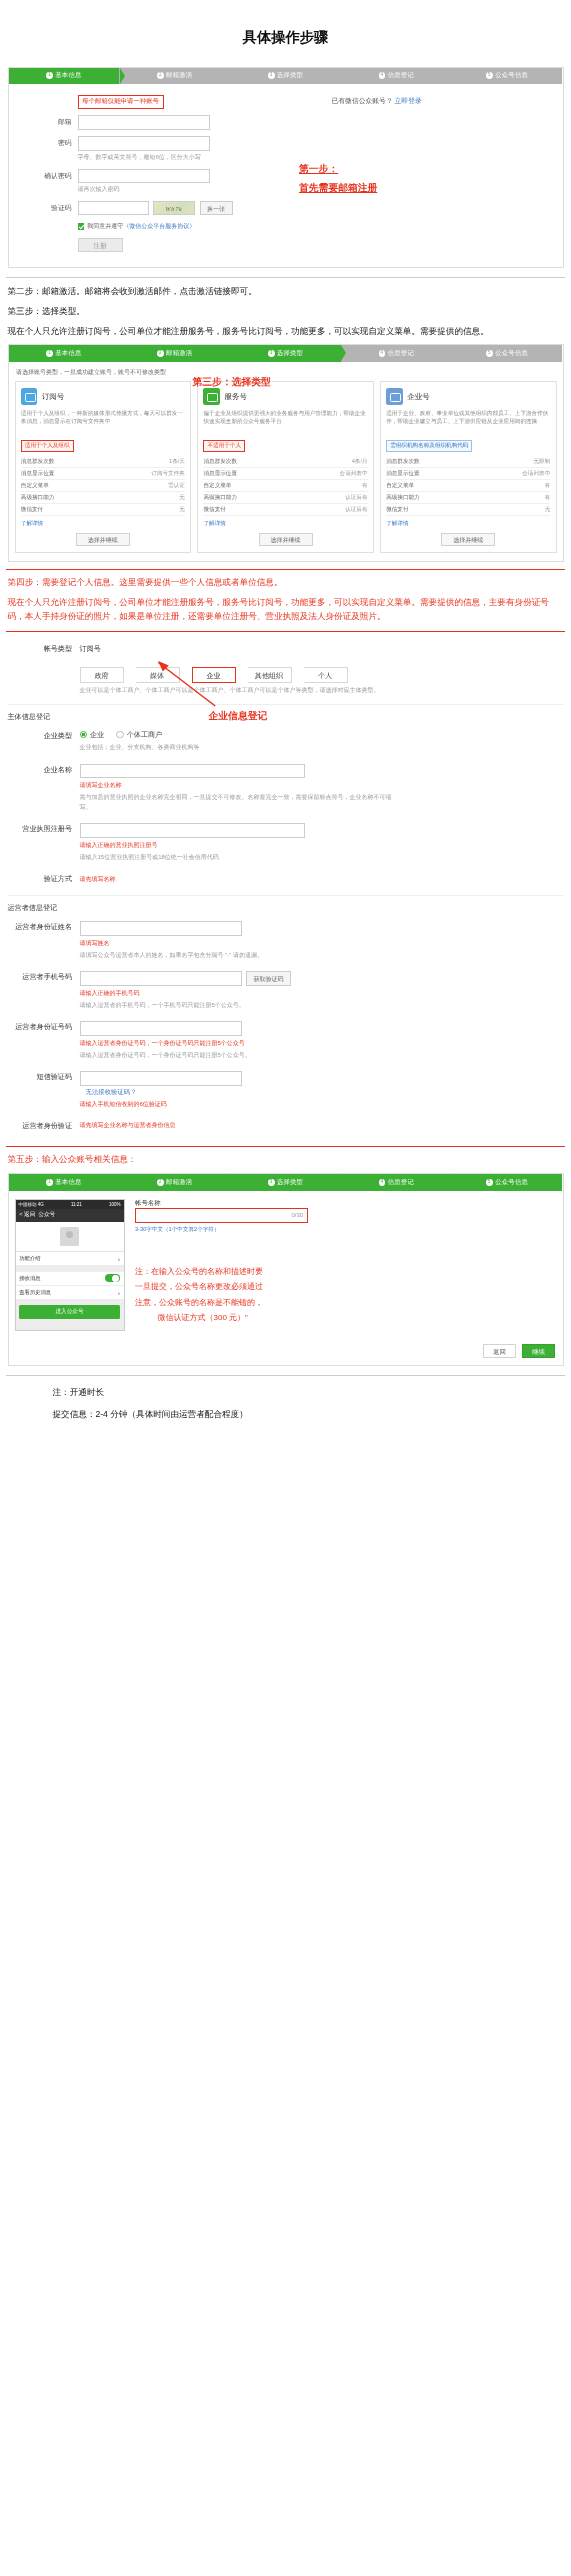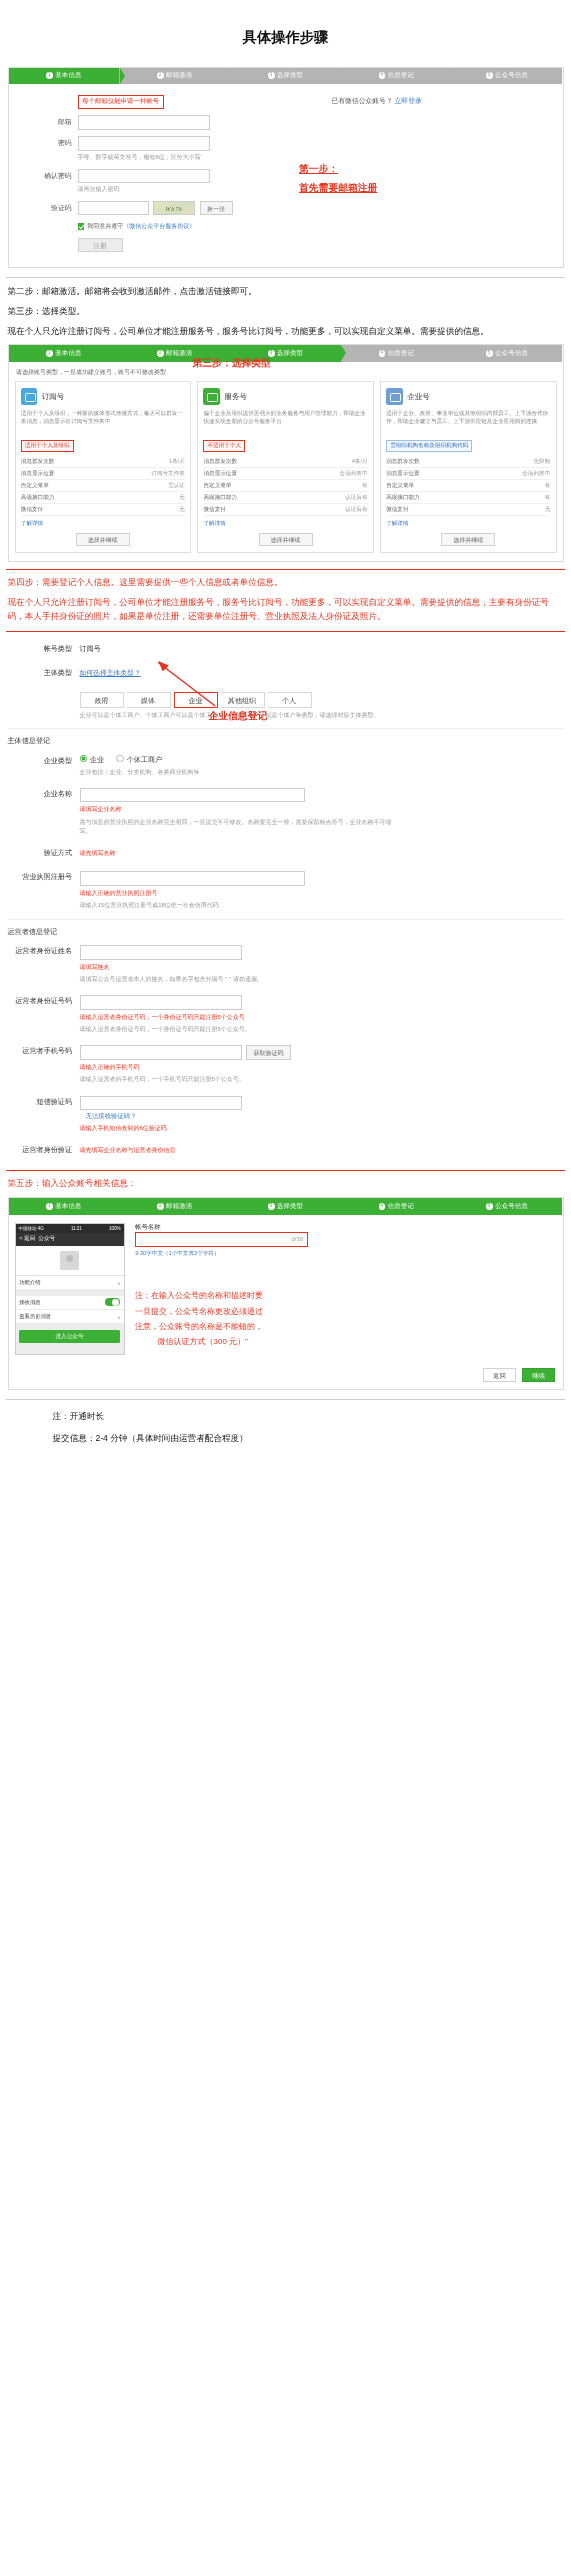--- a/index.html
+++ b/index.html
@@ -255,21 +255,21 @@
     border: 0.8px solid #ccc;
     background: #fff;
     font-size: 6.4px;
     color: #999;
     padding: 0 3px;
     line-height: 14.3px;
   }
   .ifinput.wide { width: 225px; }
   .ifhint { font-size: 6px; color: #999; line-height: 1.6; margin-top: 3px; max-width: 323px; }
   .ifhint.red { color: #e8321e; }
-  .seg-row { display: flex; gap: 3px; }
+  .seg-row { display: flex; gap: 12px; }
   .seg {
     min-width: 44px;
     height: 16px;
     border: 0.8px solid #d8d8d8;
     border-left: none;
     background: #fff;
     font-size: 7.1px;
     color: #444;
     text-align: center;
     line-height: 16px;
@@ -663,45 +663,39 @@
             <td>微信支付</td>
             <td class="v">无</td>
           </tr>
         </tbody>
           </table>
         <div class="tc-more">了解详情</div>
         <div class="tc-btn">选择并继续</div>
       </div>
     </div>
 
-    <div class="anno" style="left:184px; top:9px;">第三步：选择类型</div>
+    <div class="anno" style="left:184px; top:28px;">第三步：选择类型</div>
   </div>
 
   <hr class="hr-red">
 
   <div class="step-note">第四步：需要登记个人信息。这里需要提供一些个人信息或者单位信息。</div>
   <div class="step-note">现在个人只允许注册订阅号，公司单位才能注册服务号，服务号比订阅号，功能更多，可以实现自定义菜单。需要提供的信息，主要有身份证号码，本人手持身份证的照片，如果是单位注册，还需要单位注册号、营业执照及法人身份证及照片。</div>
 
   <hr class="hr-red">
 
   <div class="info-form" style="position:relative;">
 
     <div class="ifrow">
       <div class="iflabel">帐号类型</div>
       <div class="ifctrl">
         <div class="ifvalue">订阅号</div>
       </div>
     </div>
 
-    <div class="ifrow">
-      <div class="iflabel">主体类型</div>
-      <div class="ifctrl">
-        <a href="#" class="iflink">如何选择主体类型？</a>
-      </div>
-    </div>
 
     <div class="ifrow">
       <div class="iflabel"></div>
       <div class="ifctrl">
         <div class="seg-row">
           <div class="seg">政府</div>
           <div class="seg">媒体</div>
           <div class="seg sel">企业</div>
           <div class="seg">其他组织</div>
           <div class="seg">个人</div>
@@ -726,64 +720,64 @@
     <div class="ifrow">
       <div class="iflabel">企业名称</div>
       <div class="ifctrl">
         <div class="ifinput wide"></div>
         <div class="ifhint red">请填写企业名称</div>
         <div class="ifhint">需与加盖的营业执照的企业名称完全相同，一旦提交不可修改。名称要完全一致，需要保留标点符号，企业名称不可缩写。</div>
       </div>
     </div>
 
     <div class="ifrow">
-      <div class="iflabel">验证方式</div>
-      <div class="ifctrl">
-        <div class="ifhint red" style="margin-top:1.5px;">请先填写名称</div>
-      </div>
-    </div>
-
-    <div class="ifrow">
       <div class="iflabel">营业执照注册号</div>
       <div class="ifctrl">
         <div class="ifinput wide"></div>
         <div class="ifhint red">请输入正确的营业执照注册号</div>
         <div class="ifhint">请输入15位营业执照注册号或18位统一社会信用代码</div>
       </div>
     </div>
 
+    <div class="ifrow">
+      <div class="iflabel">验证方式</div>
+      <div class="ifctrl">
+        <div class="ifhint red" style="margin-top:1.5px;">请先填写名称</div>
+      </div>
+    </div>
+
     <div class="sub-section-title">运营者信息登记</div>
 
     <div class="ifrow">
       <div class="iflabel">运营者身份证姓名</div>
       <div class="ifctrl">
         <div class="ifinput"></div>
         <div class="ifhint red">请填写姓名</div>
         <div class="ifhint">请填写公众号运营者本人的姓名，如果名字包含分隔号 "·" 请勿遗漏。</div>
       </div>
     </div>
 
     <div class="ifrow">
+      <div class="iflabel">运营者手机号码</div>
+      <div class="ifctrl">
+        <div style="display:flex; align-items:flex-start;">
+          <div class="ifinput"></div>
+          <div class="get-code-btn">获取验证码</div>
+        </div>
+        <div class="ifhint red">请输入正确的手机号码</div>
+        <div class="ifhint">请输入运营者的手机号码，一个手机号码只能注册5个公众号。</div>
+      </div>
+    </div>
+
+    <div class="ifrow">
       <div class="iflabel">运营者身份证号码</div>
       <div class="ifctrl">
         <div class="ifinput"></div>
         <div class="ifhint red">请输入运营者身份证号码，一个身份证号码只能注册5个公众号</div>
         <div class="ifhint">请输入运营者身份证号码，一个身份证号码只能注册5个公众号。</div>
-      </div>
-    </div>
-
-    <div class="ifrow">
-      <div class="iflabel">运营者手机号码</div>
-      <div class="ifctrl">
-        <div style="display:flex; align-items:flex-start;">
-          <div class="ifinput"></div>
-          <div class="get-code-btn">获取验证码</div>
-        </div>
-        <div class="ifhint red">请输入正确的手机号码</div>
-        <div class="ifhint">请输入运营者的手机号码，一个手机号码只能注册5个公众号。</div>
       </div>
     </div>
 
     <div class="ifrow">
       <div class="iflabel">短信验证码</div>
       <div class="ifctrl">
         <div class="ifinput"></div>
         <span class="inline-link">无法接收验证码？</span>
         <div class="ifhint red">请输入手机短信收到的6位验证码</div>
       </div>

